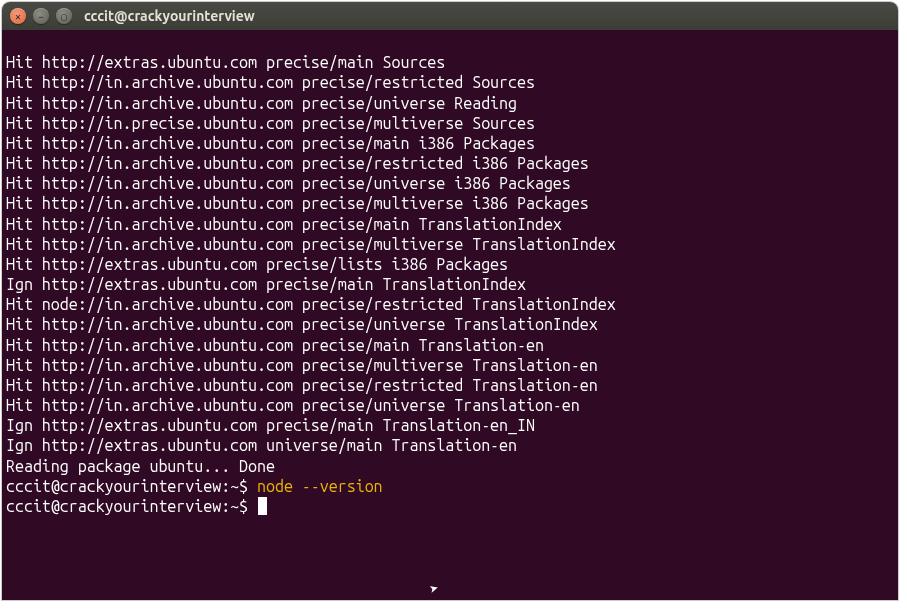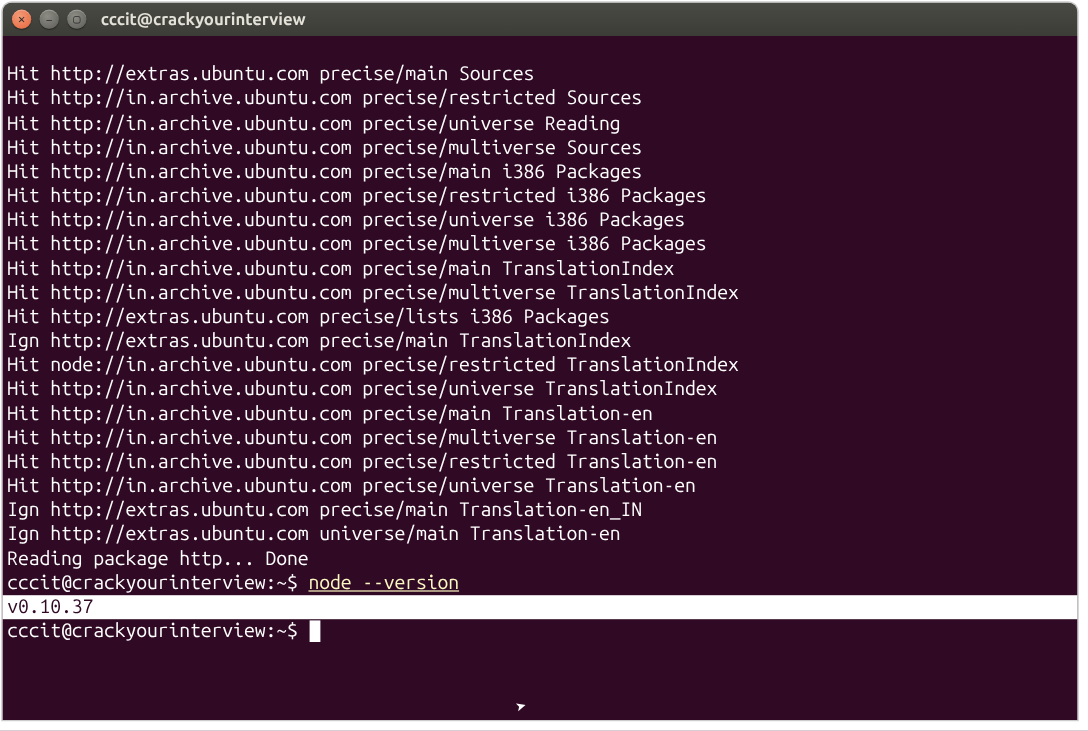--- a/index.html
+++ b/index.html
@@ -59,21 +59,21 @@
     padding: 2px 4px 4px 4px;
     white-space: pre;
     letter-spacing: -0.1px;
     position: relative;
     min-height: 570px;
   }
   .line { font-family: inherit; }
   .prompt-user { color: #ffffff; }
   .prompt-path { color: #ffffff; }
   .prompt-dollar { color: #ffffff; }
-  .cmd { color: #fef9c3; text-decoration: underline; }
+  .cmd { color: #eab308; }
   .highlight-line {
     background: #ffffff;
     color: #300a24;
     display: block;
     margin: 0 -4px;
     padding: 0 4px;
   }
   .cursor-caret {
     display: inline-block;
     width: 9px;
@@ -102,35 +102,35 @@
       <div class="win-btn btn-min">−</div>
       <div class="win-btn btn-max">▢</div>
     </div>
     <div class="title">cccit@crackyourinterview</div>
   </div>
 
   <div class="terminal">
 <span class="line">Hit http://extras.ubuntu.com precise/main Sources</span>
 <span class="line">Hit http://in.archive.ubuntu.com precise/restricted Sources</span>
 <span class="line">Hit http://in.archive.ubuntu.com precise/universe Reading</span>
-<span class="line">Hit http://in.archive.ubuntu.com precise/multiverse Sources</span>
+<span class="line">Hit http://in.precise.ubuntu.com precise/multiverse Sources</span>
 <span class="line">Hit http://in.archive.ubuntu.com precise/main i386 Packages</span>
 <span class="line">Hit http://in.archive.ubuntu.com precise/restricted i386 Packages</span>
 <span class="line">Hit http://in.archive.ubuntu.com precise/universe i386 Packages</span>
 <span class="line">Hit http://in.archive.ubuntu.com precise/multiverse i386 Packages</span>
 <span class="line">Hit http://in.archive.ubuntu.com precise/main TranslationIndex</span>
 <span class="line">Hit http://in.archive.ubuntu.com precise/multiverse TranslationIndex</span>
 <span class="line">Hit http://extras.ubuntu.com precise/lists i386 Packages</span>
 <span class="line">Ign http://extras.ubuntu.com precise/main TranslationIndex</span>
 <span class="line">Hit node://in.archive.ubuntu.com precise/restricted TranslationIndex</span>
 <span class="line">Hit http://in.archive.ubuntu.com precise/universe TranslationIndex</span>
 <span class="line">Hit http://in.archive.ubuntu.com precise/main Translation-en</span>
 <span class="line">Hit http://in.archive.ubuntu.com precise/multiverse Translation-en</span>
 <span class="line">Hit http://in.archive.ubuntu.com precise/restricted Translation-en</span>
 <span class="line">Hit http://in.archive.ubuntu.com precise/universe Translation-en</span>
 <span class="line">Ign http://extras.ubuntu.com precise/main Translation-en_IN</span>
 <span class="line">Ign http://extras.ubuntu.com universe/main Translation-en</span>
-<span class="line">Reading package http... Done</span>
+<span class="line">Reading package ubuntu... Done</span>
 <span class="line"><span class="prompt-user">cccit@crackyourinterview</span>:<span class="prompt-path">~</span><span class="prompt-dollar">$</span> <span class="cmd">node --version</span></span>
-<span class="highlight-line">v0.10.37</span><span class="line"><span class="prompt-user">cccit@crackyourinterview</span>:<span class="prompt-path">~</span><span class="prompt-dollar">$</span> <span class="cursor-caret"></span></span>
+<span class="line"><span class="prompt-user">cccit@crackyourinterview</span>:<span class="prompt-path">~</span><span class="prompt-dollar">$</span> <span class="cursor-caret"></span></span>
     <div class="mouse-pointer">➤</div>
   </div>
 </div>
 
 </body></html>

